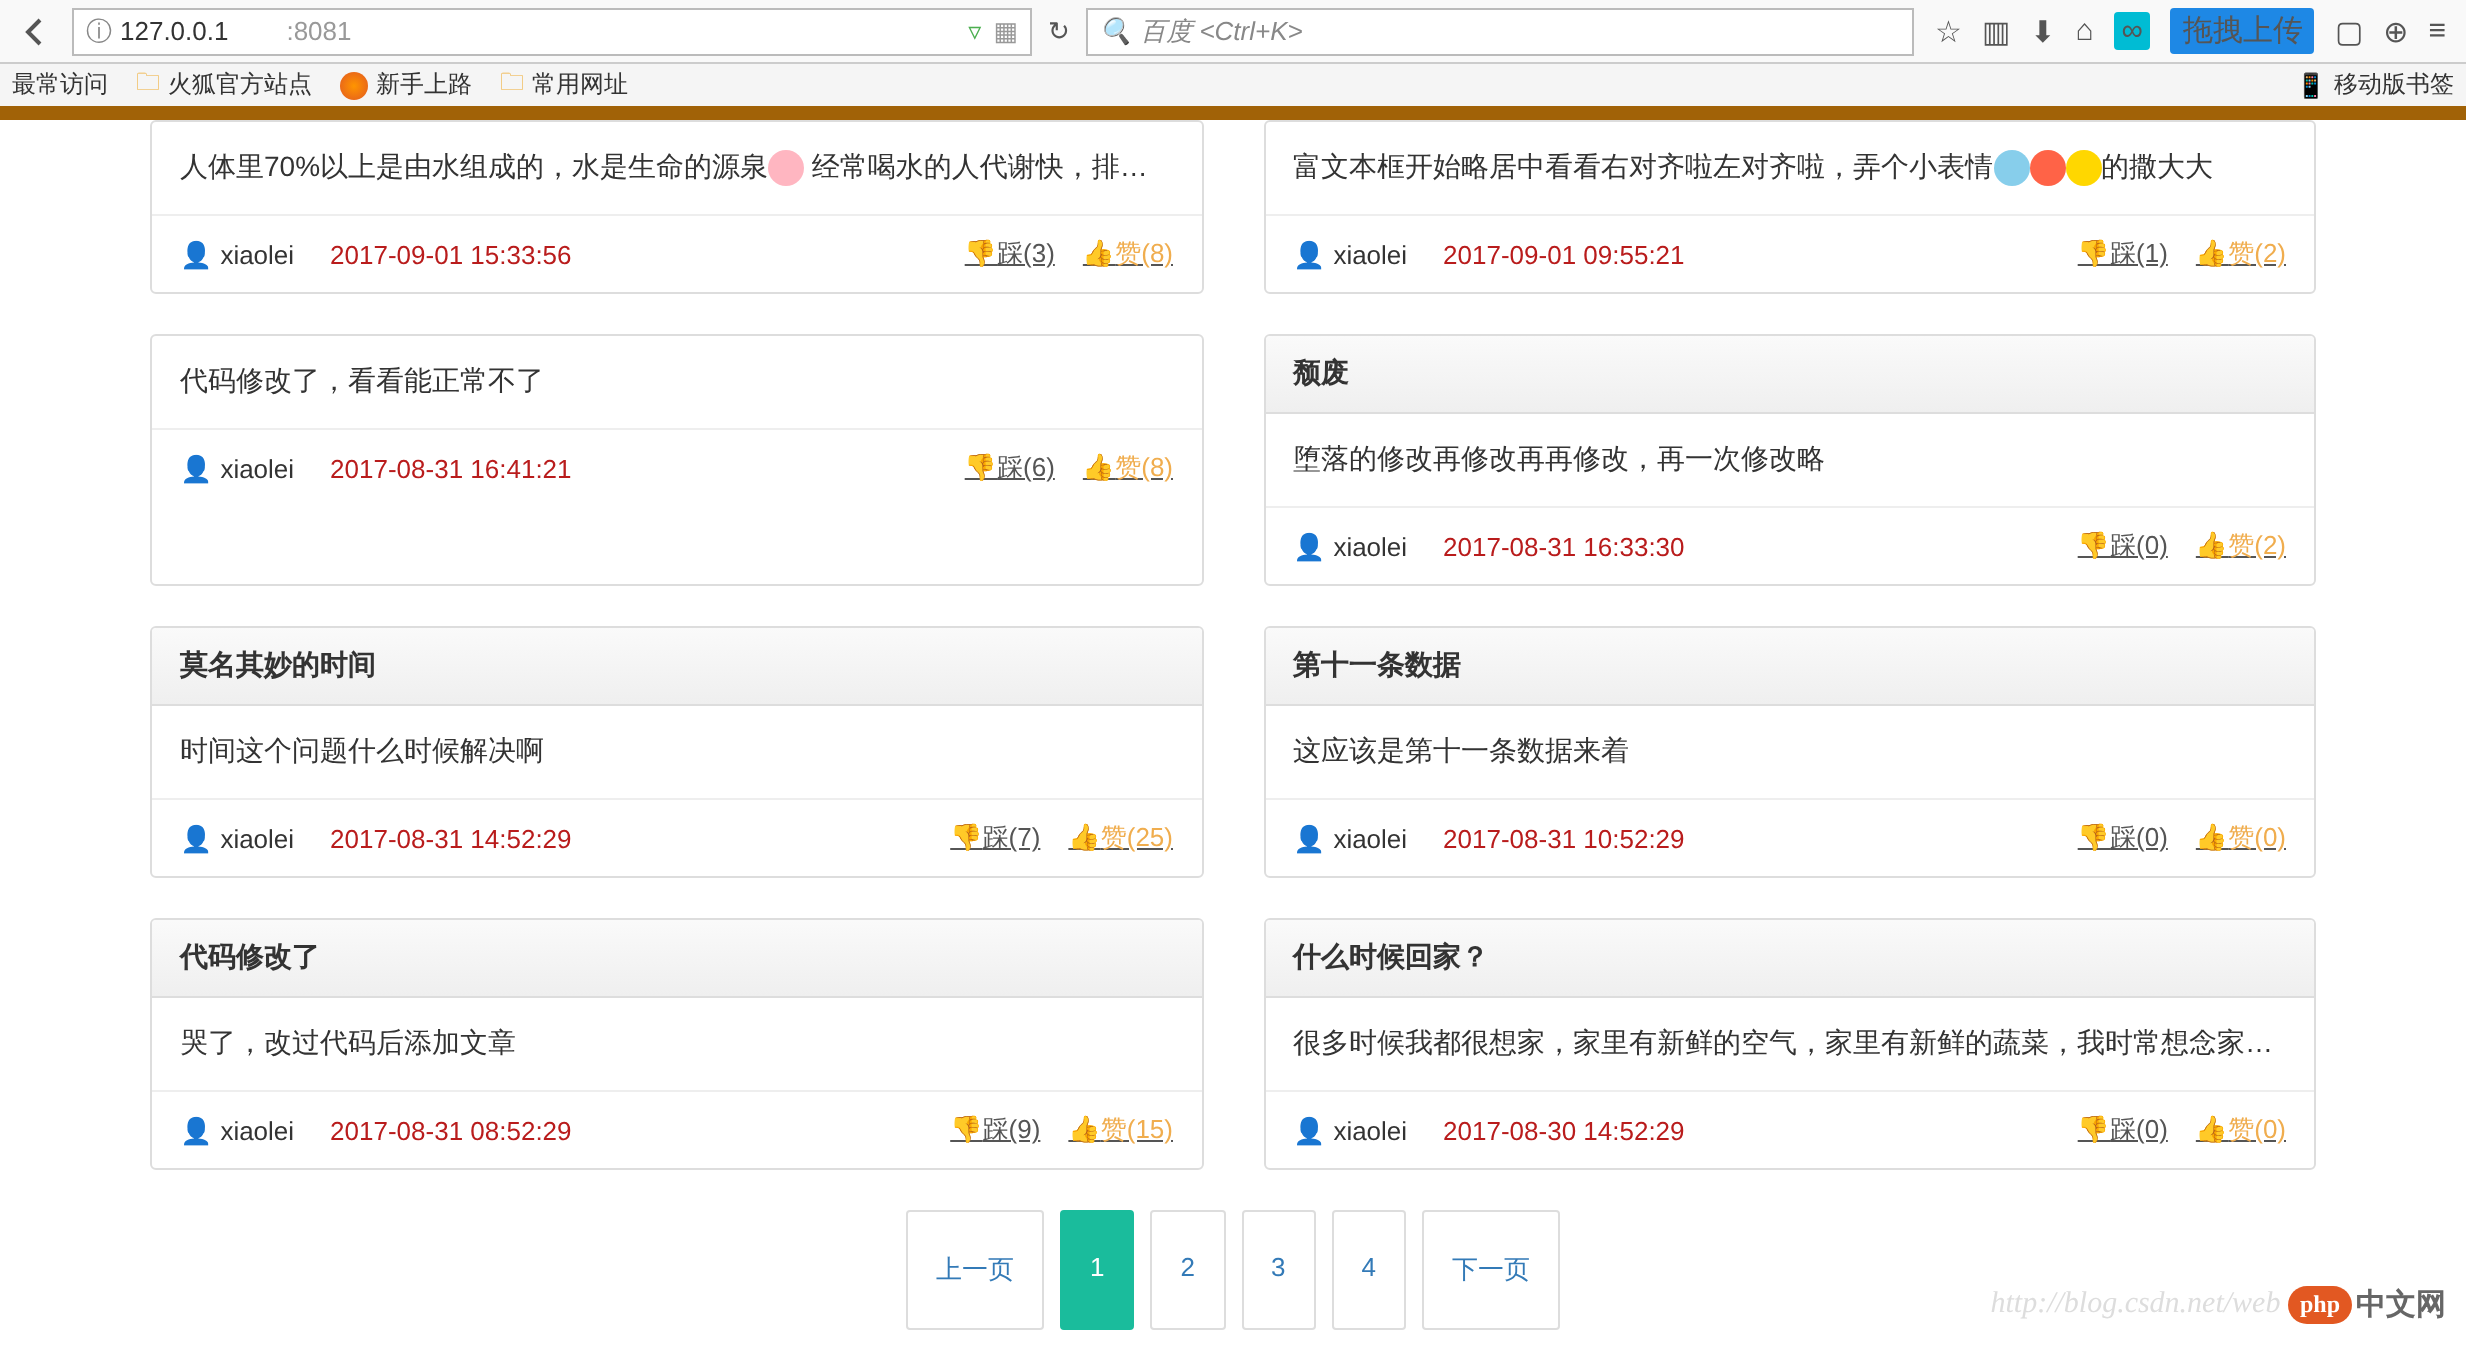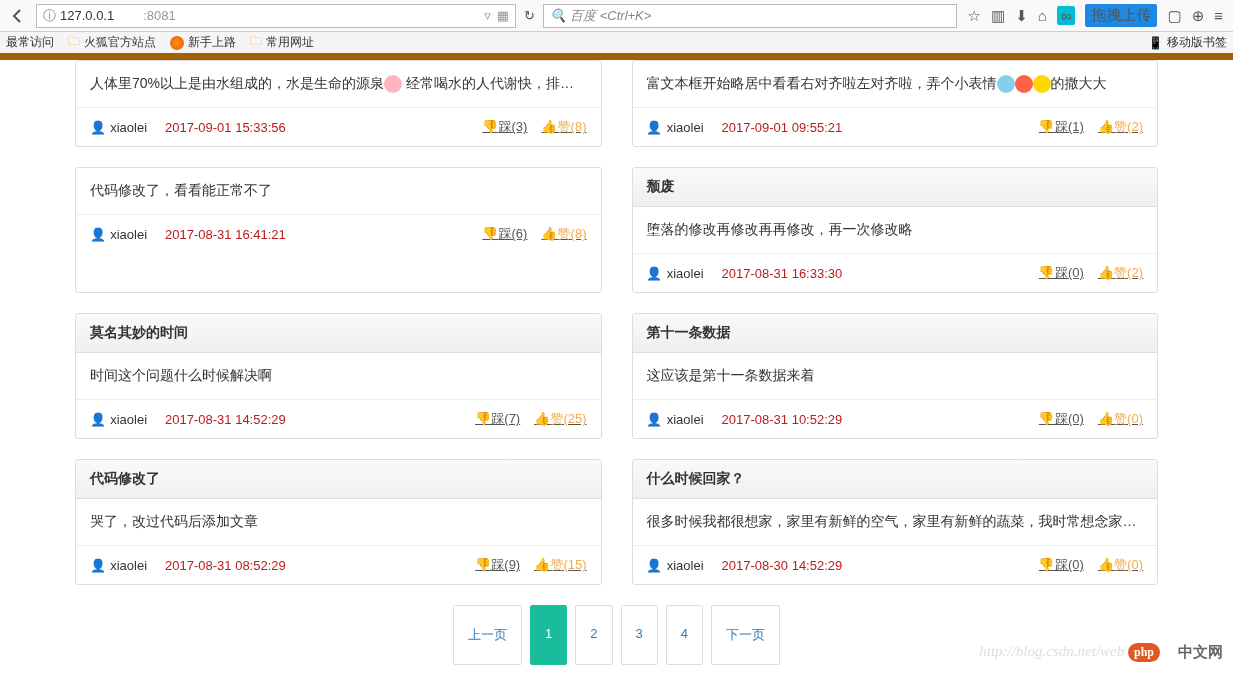--- a/index.html
+++ b/index.html
@@ -49,21 +49,21 @@
     .emoji-yellow { background: #ffd700; }
     
     
     .pagination { display: flex; justify-content: center; gap: 8px; margin-top: 20px; }
     .page-btn { border: 1px solid #ddd; padding: 20px 14px; background: #fff; color: #337ab7; cursor: pointer; font-size: 13px; border-radius: 2px; }
     .page-btn.active { background: #1abc9c; color: #fff; border-color: #1abc9c; }
     
     
     .watermark { position: fixed; bottom: 18px; right: 10px; font-family: Georgia, serif; font-size: 15px; color: #ddd; font-style: italic; pointer-events: none; }
     .watermark .php-logo { display: inline-flex; align-items: center; font-style: normal; }
-    .php-badge { background: #e25822; color: #fff; border-radius: 10px; padding: 2px 6px; font-weight: bold; font-size: 12px; margin-right: 18px; }
+    .php-badge { background: #e25822; color: #fff; border-radius: 10px; padding: 2px 6px; font-weight: bold; font-size: 12px; margin-right: 2px; }
     .cn-text { color: #666; font-weight: bold; font-style: normal; }
   </style>
 </head>
 <body>
 
 <div class="browser-bar">
   <div class="nav-arrow">
     <svg width="16" height="16" viewBox="0 0 16 16">
         <path d="M10 2 L4 8 L10 14" stroke="#555" stroke-width="2" fill="none"></path>
       </svg>

